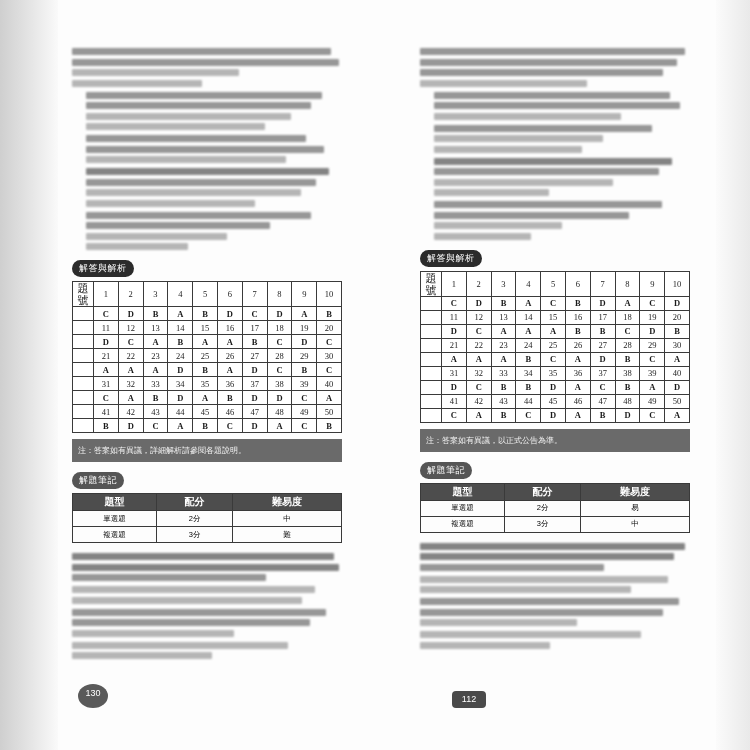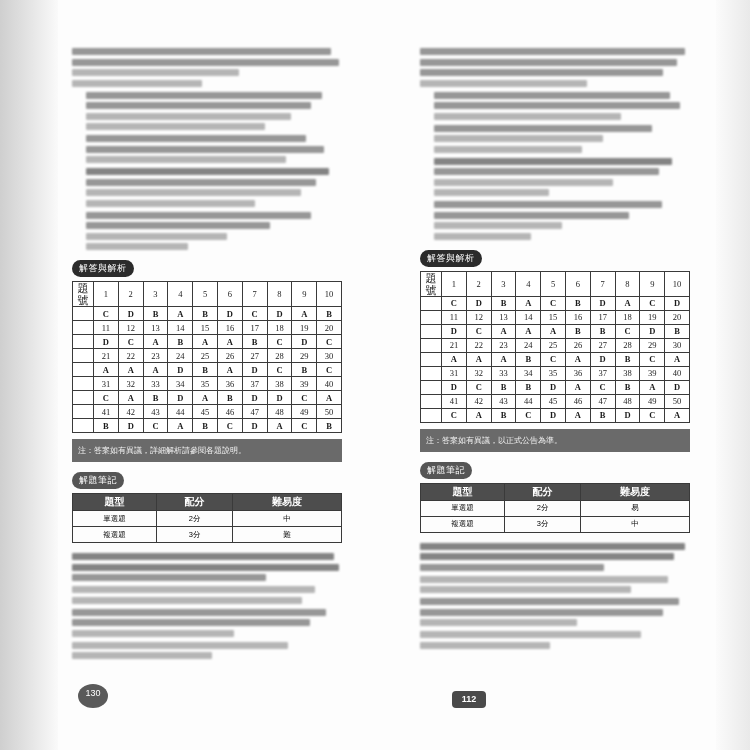--- a/index.html
+++ b/index.html
@@ -167,21 +167,20 @@
     background: #5a5a5a;
     border-radius: 50%;
     width: 26px;
     height: 20px;
     padding: 4px 2px 0 2px;
   }
   .page-num.right {
     left: 452px;
     width: 24px;
     padding: 3px 5px;
-    font-weight: bold;
   }
 
   .blurwrap { filter: blur(0.6px); }
 </style>
 </head>
 <body>
 
 <div class="page">
 
   <div class="spine"></div>

